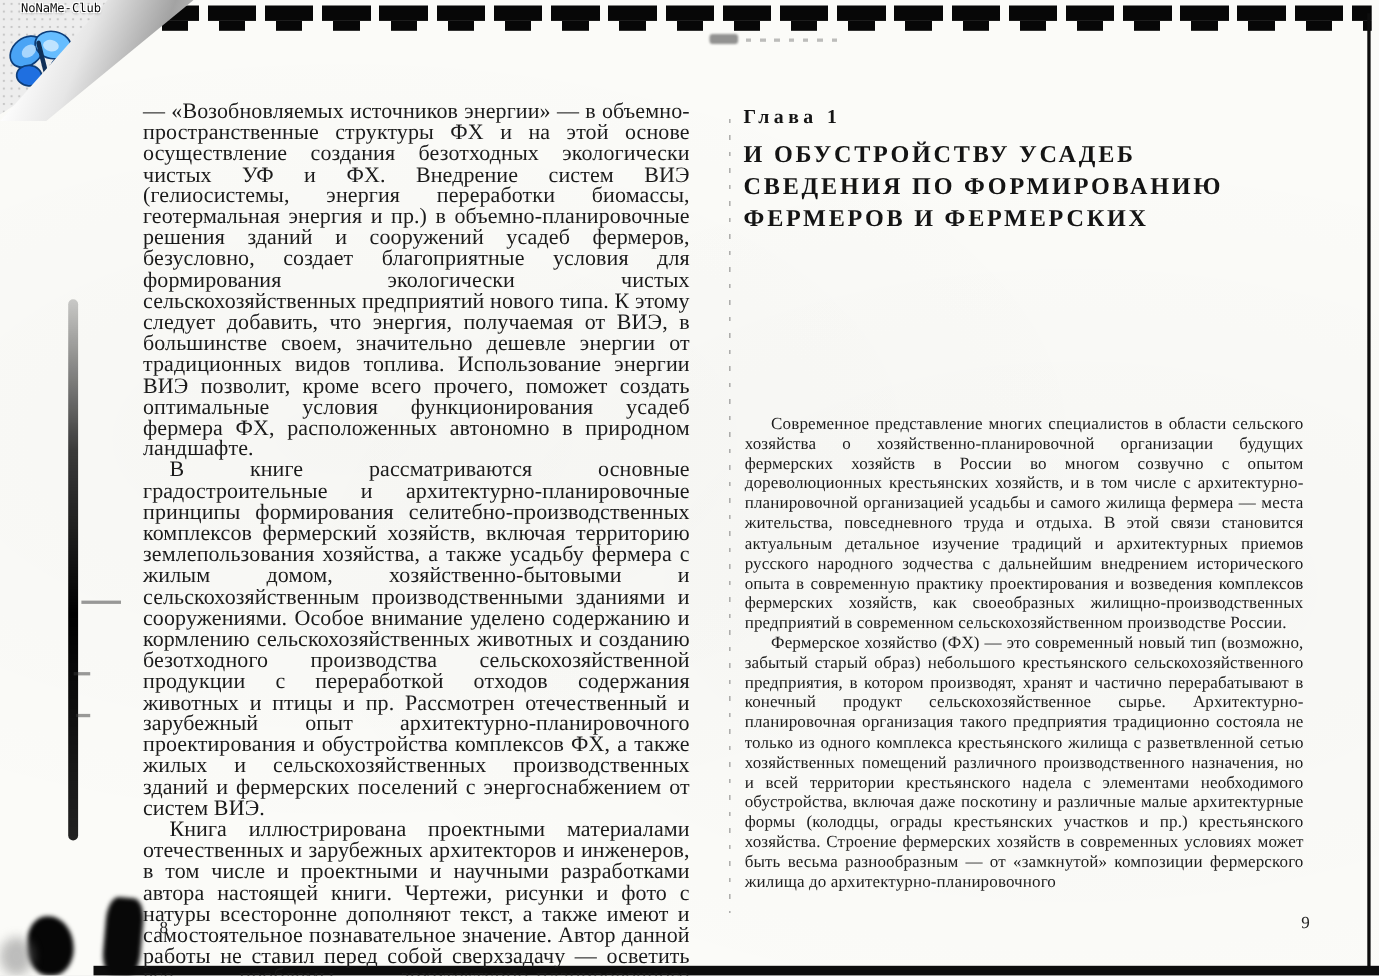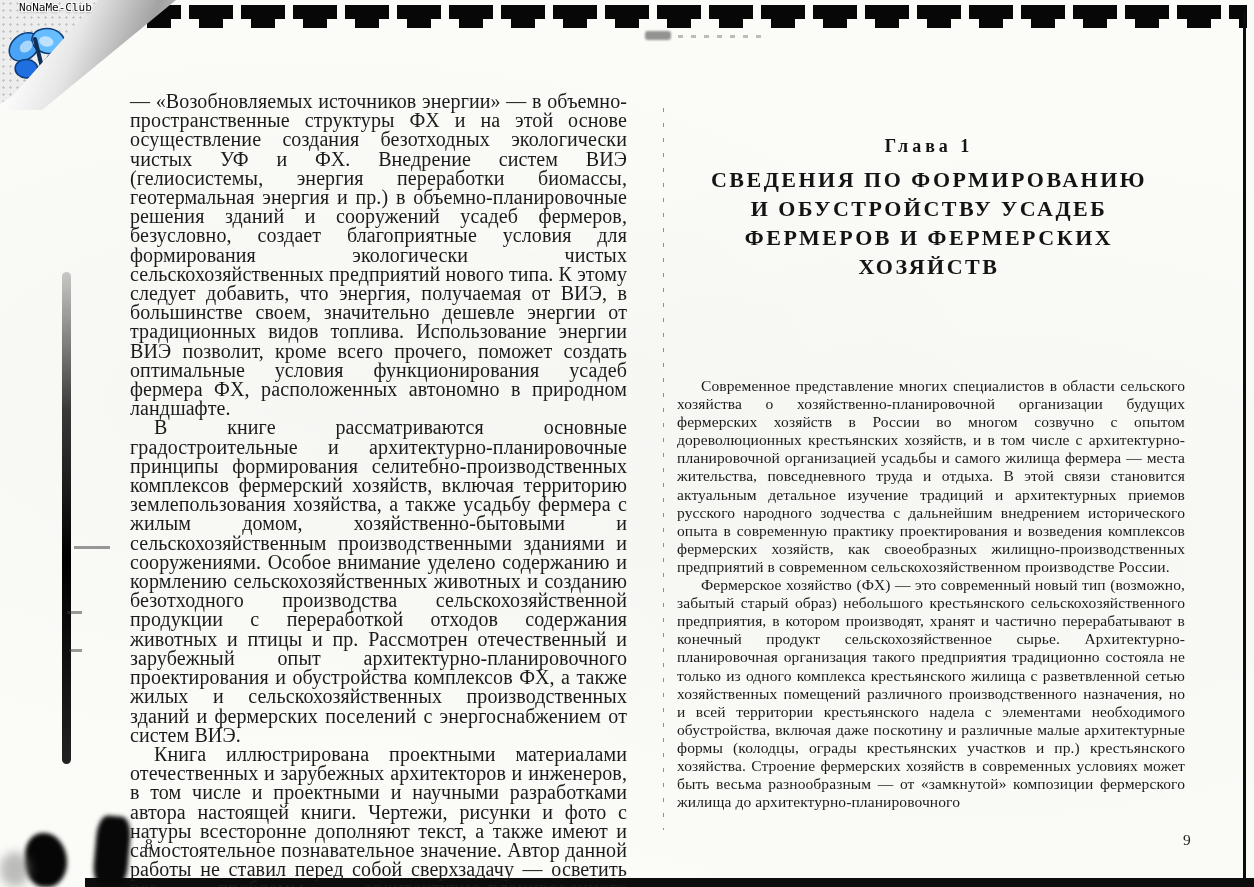--- a/index.html
+++ b/index.html
@@ -70,21 +70,21 @@
 
   
   .page-left {
     position:absolute; left:130px; top:92px; width:497px;
     text-align:justify; font-size:20px; line-height:19.2px; letter-spacing:.1px;
   }
   .page-left p { margin:0; }
   .indent { text-indent:24px; }
 
   
-  .page-right-head { position:absolute; left:676px; top:96px; width:506px; text-align:center; font-weight:bold; color:#141414;margin-top:40px; }
+  .page-right-head { position:absolute; left:676px; top:96px; width:506px; text-align:left; font-weight:bold; color:#141414; }
   .chapter { font-size:18px; letter-spacing:4px; margin:0 0 8px 0; }
   .title-line { font-size:22px; letter-spacing:2.5px; line-height:29px; }
 
   
   .page-right-body {
     position:absolute; left:677px; top:377px; width:508px;
     text-align:justify; font-size:15.5px; line-height:18.1px; letter-spacing:.1px;
   }
   .page-right-body p { margin:0; }
 
@@ -130,24 +130,23 @@
 
   <div class="page-left">
     <p>— «Возобновляемых источников энергии» — в объемно-пространственные структуры ФХ и на этой основе осуществление создания безотходных экологически чистых УФ и ФХ. Внедрение систем ВИЭ (гелиосистемы, энергия переработки биомассы, геотермальная энергия и пр.) в объемно-планировочные решения зданий и сооружений усадеб фермеров, безусловно, создает благоприятные условия для формирования экологически чистых сельскохозяйственных предприятий нового типа. К этому следует добавить, что энергия, получаемая от ВИЭ, в большинстве своем, значительно дешевле энергии от традиционных видов топлива. Использование энергии ВИЭ позволит, кроме всего прочего, поможет создать оптимальные условия функционирования усадеб фермера ФХ, расположенных автономно в природном ландшафте.</p>
     <p class="indent">В книге рассматриваются основные градостроительные и архитектурно-планировочные принципы формирования селитебно-производственных комплексов фермерский хозяйств, включая территорию землепользования хозяйства, а также усадьбу фермера с жилым домом, хозяйственно-бытовыми и сельскохозяйственным производственными зданиями и сооружениями. Особое внимание уделено содержанию и кормлению сельскохозяйственных животных и созданию безотходного производства сельскохозяйственной продукции с переработкой отходов содержания животных и птицы и пр. Рассмотрен отечественный и зарубежный опыт архитектурно-планировочного проектирования и обустройства комплексов ФХ, а также жилых и сельскохозяйственных производственных зданий и фермерских поселений с энергоснабжением от систем ВИЭ.</p>
     <p class="indent">Книга иллюстрирована проектными материалами отечественных и зарубежных архитекторов и инженеров, в том числе и проектными и научными разработками автора настоящей книги. Чертежи, рисунки и фото с натуры всесторонне дополняют текст, а также имеют и самостоятельное познавательное значение. Автор данной работы не ставил перед собой сверхзадачу — осветить все проблемы архитектурно-планировочного обустройства усадеб фермеров и формирования всего территориального пространства ФХ, а хотел бы обратить внимание специалистов в области архитектуры и самих фермеров на решение практического обустройства УФ, композицию сельского ансамбля и возрождение традиций народного зодчества для создания комфортного и экологически чистого ансамбля сельского жилища.</p>
   </div>
   <div class="pn pn-left">8</div>
 
   <div class="page-right-head">
     <div class="chapter">Глава 1</div>
+    <div class="title-line">И ОБУСТРОЙСТВУ УСАДЕБ</div>
     <div class="title-line">СВЕДЕНИЯ ПО ФОРМИРОВАНИЮ</div>
-    <div class="title-line">И ОБУСТРОЙСТВУ УСАДЕБ</div>
     <div class="title-line">ФЕРМЕРОВ И ФЕРМЕРСКИХ</div>
-    <div class="title-line">ХОЗЯЙСТВ</div>
   </div>
 
   <div class="page-right-body">
     <p class="indent">Современное представление многих специалистов в области сельского хозяйства о хозяйственно-планировочной организации будущих фермерских хозяйств в России во многом созвучно с опытом дореволюционных крестьянских хозяйств, и в том числе с архитектурно-планировочной организацией усадьбы и самого жилища фермера — места жительства, повседневного труда и отдыха. В этой связи становится актуальным детальное изучение традиций и архитектурных приемов русского народного зодчества с дальнейшим внедрением исторического опыта в современную практику проектирования и возведения комплексов фермерских хозяйств, как своеобразных жилищно-производственных предприятий в современном сельскохозяйственном производстве России.</p>
     <p class="indent">Фермерское хозяйство (ФХ) — это современный новый тип (возможно, забытый старый образ) небольшого крестьянского сельскохозяйственного предприятия, в котором производят, хранят и частично перерабатывают в конечный продукт сельскохозяйственное сырье. Архитектурно-планировочная организация такого предприятия традиционно состояла не только из одного комплекса крестьянского жилища с разветвленной сетью хозяйственных помещений различного производственного назначения, но и всей территории крестьянского надела с элементами необходимого обустройства, включая даже поскотину и различные малые архитектурные формы (колодцы, ограды крестьянских участков и пр.) крестьянского хозяйства. Строение фермерских хозяйств в современных условиях может быть весьма разнообразным — от «замкнутой» композиции фермерского жилища до архитектурно-планировочного</p>
   </div>
   <div class="pn pn-right">9</div>
 
 </div>
 

